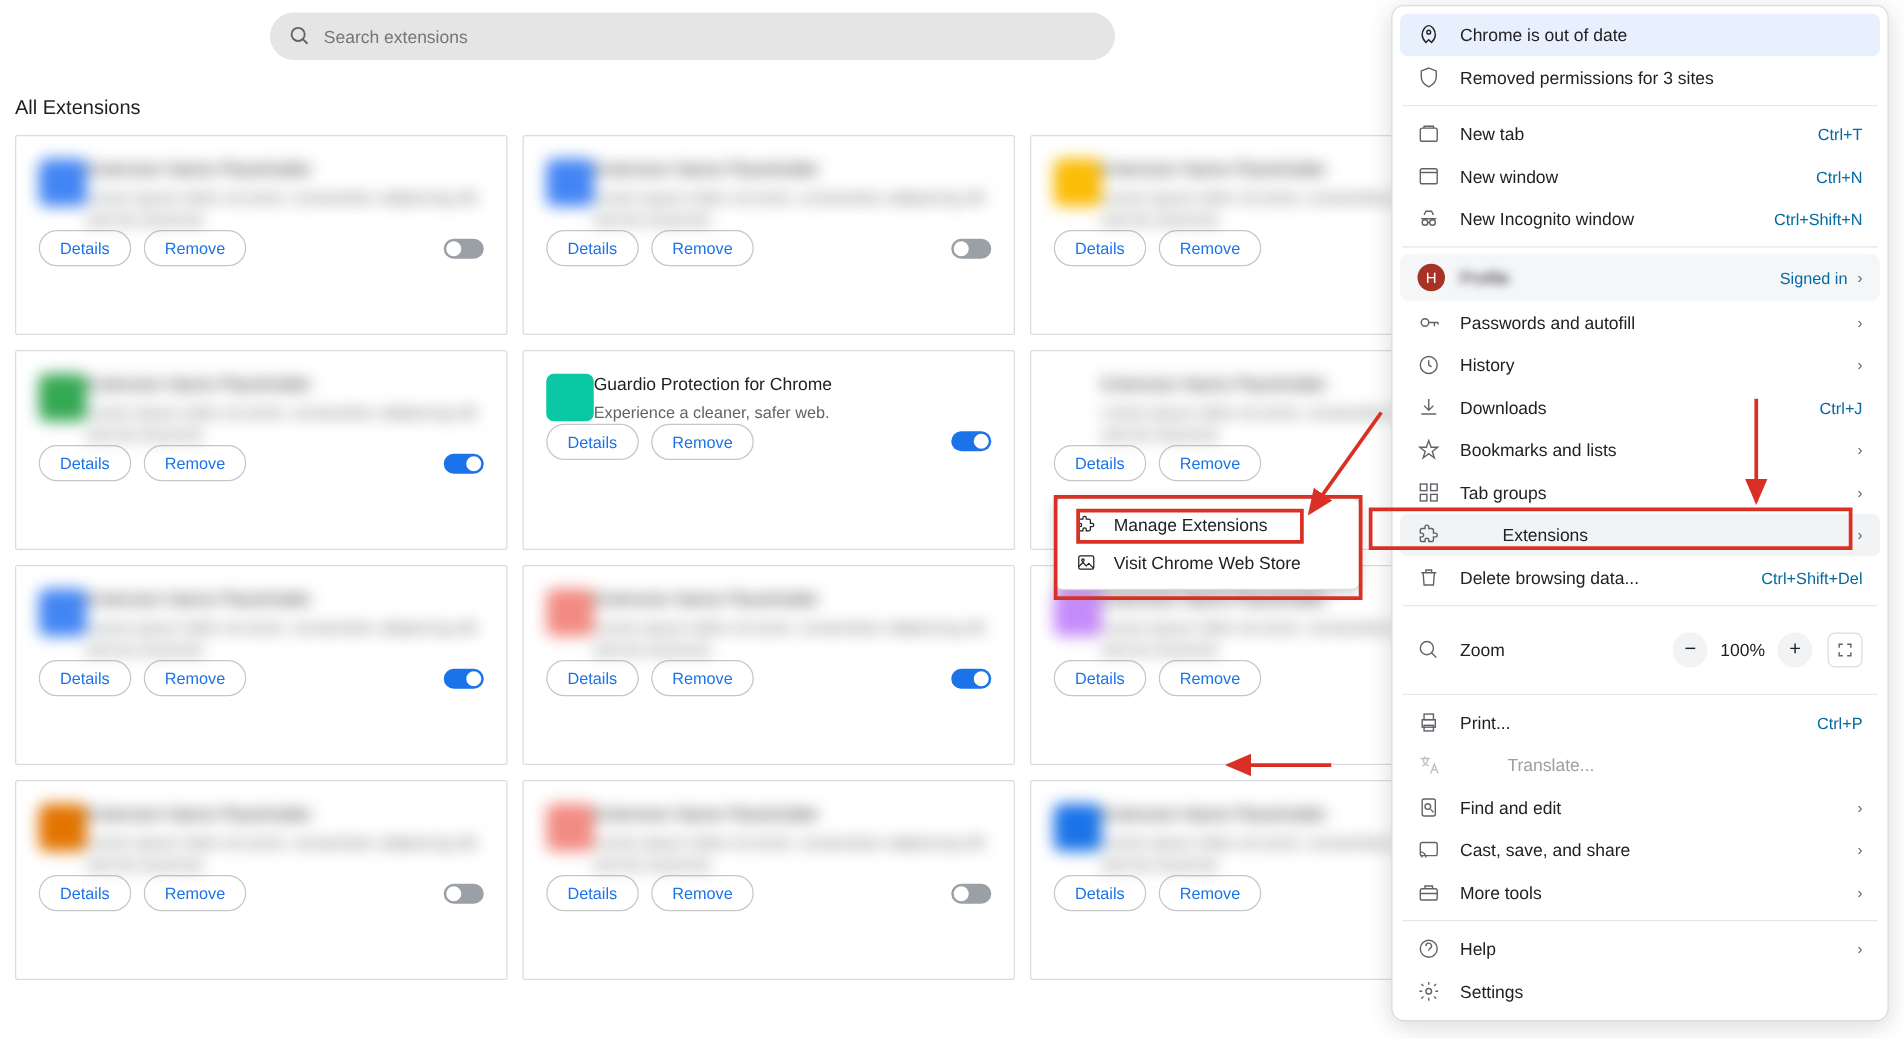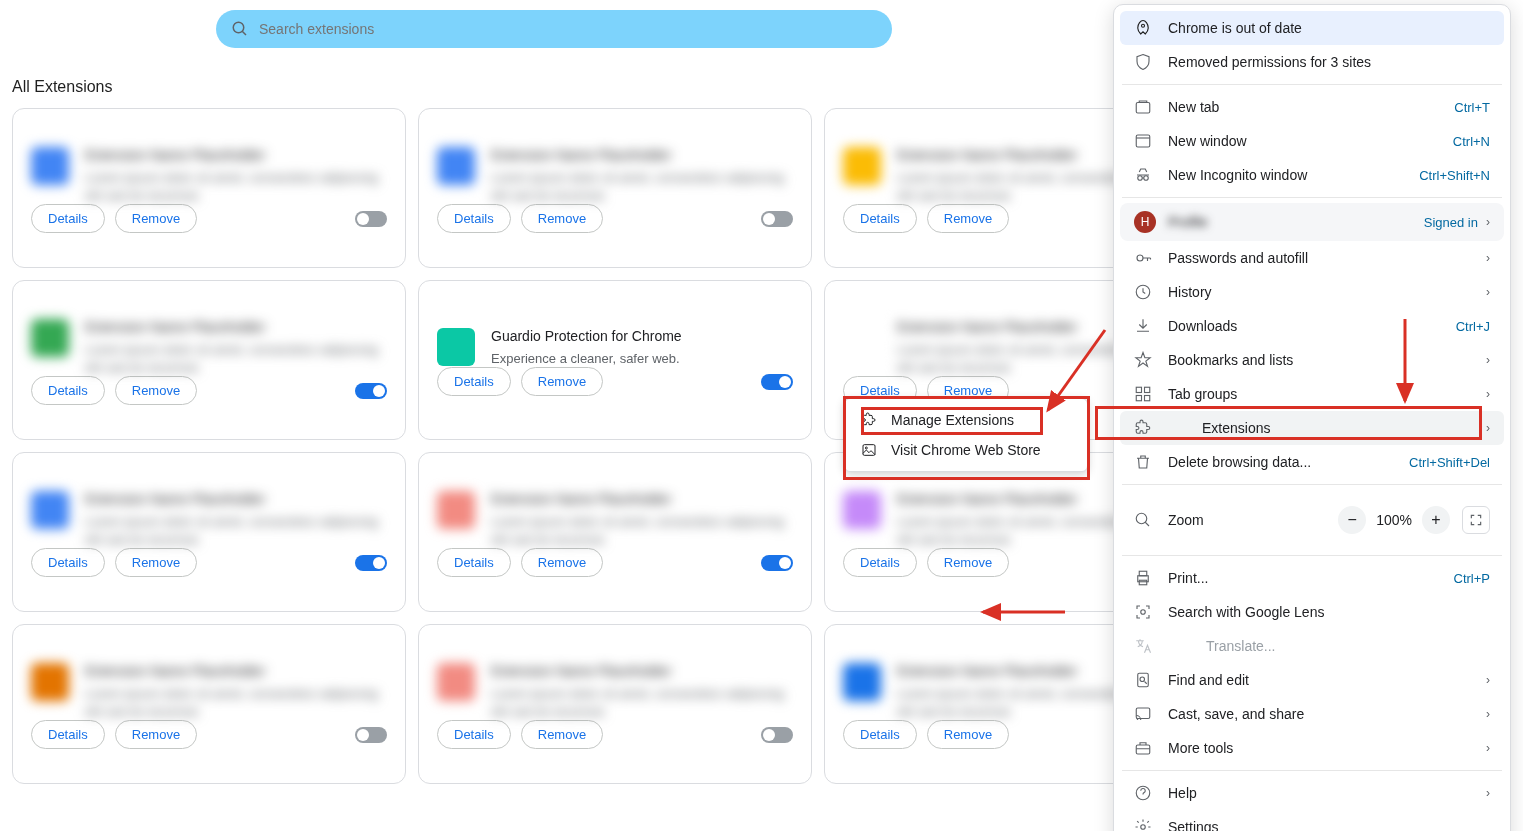--- a/index.html
+++ b/index.html
@@ -1,27 +1,27 @@
 <!DOCTYPE html>
 <html><head>
 <meta charset="utf-8">
 <style>
 * { margin: 0; padding: 0; box-sizing: border-box; font-family: Arial, sans-serif; }
 body { background: #fff; width:1523px; height:831px; overflow:hidden; position:relative; color:#202124; }
 
 .search-wrap { padding: 10px 0 10px 216px; }
-.search { width: 676px; height: 38px; background:#7dd3fc; border-radius:20px; display:flex; align-items:center; padding:0 15px; color:#5f6368; }
+.search { width: 676px; height: 38px; background:#e5e5e5; border-radius:20px; display:flex; align-items:center; padding:0 15px; color:#5f6368; }
 .search svg { width:18px; height:18px; margin-right:10px; flex-shrink:0; }
 .search input { border:none; background:transparent; outline:none; font-size:14px; width:100%; color:#5f6368; }
 
 .section-title { font-size:16px; font-weight:500; padding: 20px 0 12px 12px; color:#1f1f1f; }
 
 .grid { display:grid; grid-template-columns: repeat(3, 394px); gap:12px; padding:0 12px; }
-.card { border:1px solid #dadce0; border-radius:12px; padding:18px 18px 14px 18px; height:160px; display:flex; flex-direction:column; justify-content:center; position:relative; background:#fff; }
-.card-top { display:flex; gap:16px; }
+.card { border:1px solid #dadce0; border-radius:2px; padding:18px 18px 14px 18px; height:160px; display:flex; flex-direction:column; justify-content:flex-start; position:relative; background:#fff; }
+.card-top { display:flex; }
 .ext-icon { width:38px; height:38px; border-radius:6px; flex-shrink:0; }
 .ext-text { flex:1; }
 .ext-title { font-size:14px; font-weight:500; margin-bottom:6px; }
 .ext-desc { font-size:13px; color:#5f6368; line-height:1.35; }
 .blur { filter: blur(6px); }
 .card-bottom { display:flex; align-items:center; justify-content:space-between; }
 .buttons { display:flex; gap:10px; }
 .pill { border:1px solid #c4c7c5; border-radius:18px; padding:6px 16px; font-size:13px; color:#1a73e8; background:#fff; cursor:pointer; font-weight:500; }
 .toggle { width:32px; height:16px; border-radius:8px; position:relative; cursor:pointer; }
 .toggle.on { background:#1a73e8; }
@@ -432,29 +432,20 @@
   <div class="menu-item">
     <span class="menu-icon">
         <svg viewBox="0 0 24 24" fill="none" stroke="#5f6368" stroke-width="1.5">
           <rect x="5" y="9" width="14" height="8"></rect>
           <rect x="7" y="3" width="10" height="6"></rect>
           <rect x="7" y="15" width="10" height="6"></rect>
         </svg>
       </span>
     <span class="menu-label">Print...</span>
     <span class="menu-shortcut">Ctrl+P</span>
-  </div>
-  <div class="menu-item">
-    <span class="menu-icon">
-        <svg viewBox="0 0 24 24" fill="none" stroke="#5f6368" stroke-width="1.5">
-          <circle cx="12" cy="12" r="3"></circle>
-          <path d="M4 8V4h4M20 8V4h-4M4 16v4h4M20 16v4h-4"></path>
-        </svg>
-      </span>
-    <span class="menu-label">Search with Google Lens</span>
   </div>
   <div class="menu-item disabled">
     <span class="menu-icon">
         <svg viewBox="0 0 24 24" fill="none" stroke="#bdc1c6" stroke-width="1.5">
           <path d="M3 5h10M8 3v2M6 5c0 4 3 7 6 8M11 5c0 4-3 7-6 8M14 21l4-10 4 10M15.5 17h5"></path>
         </svg>
       </span>
     <span class="menu-label">Translate...</span>
   </div>
   <div class="menu-item">

